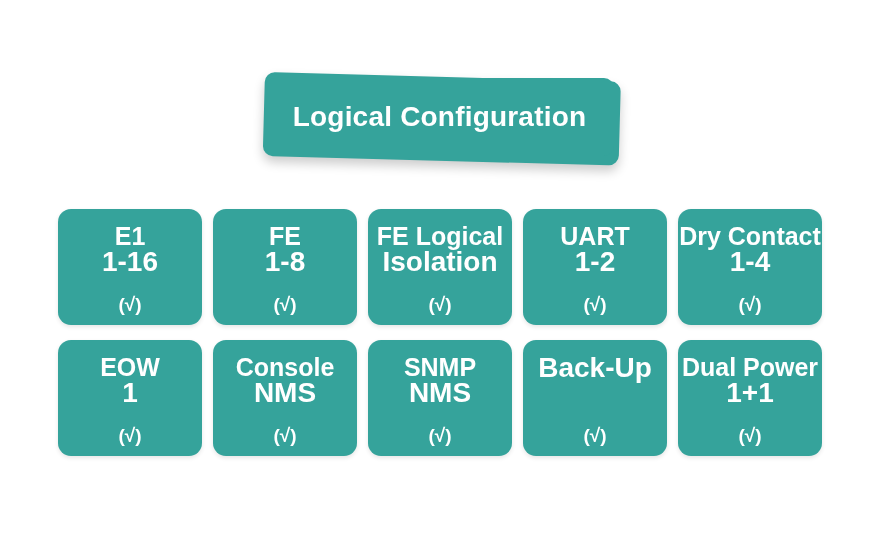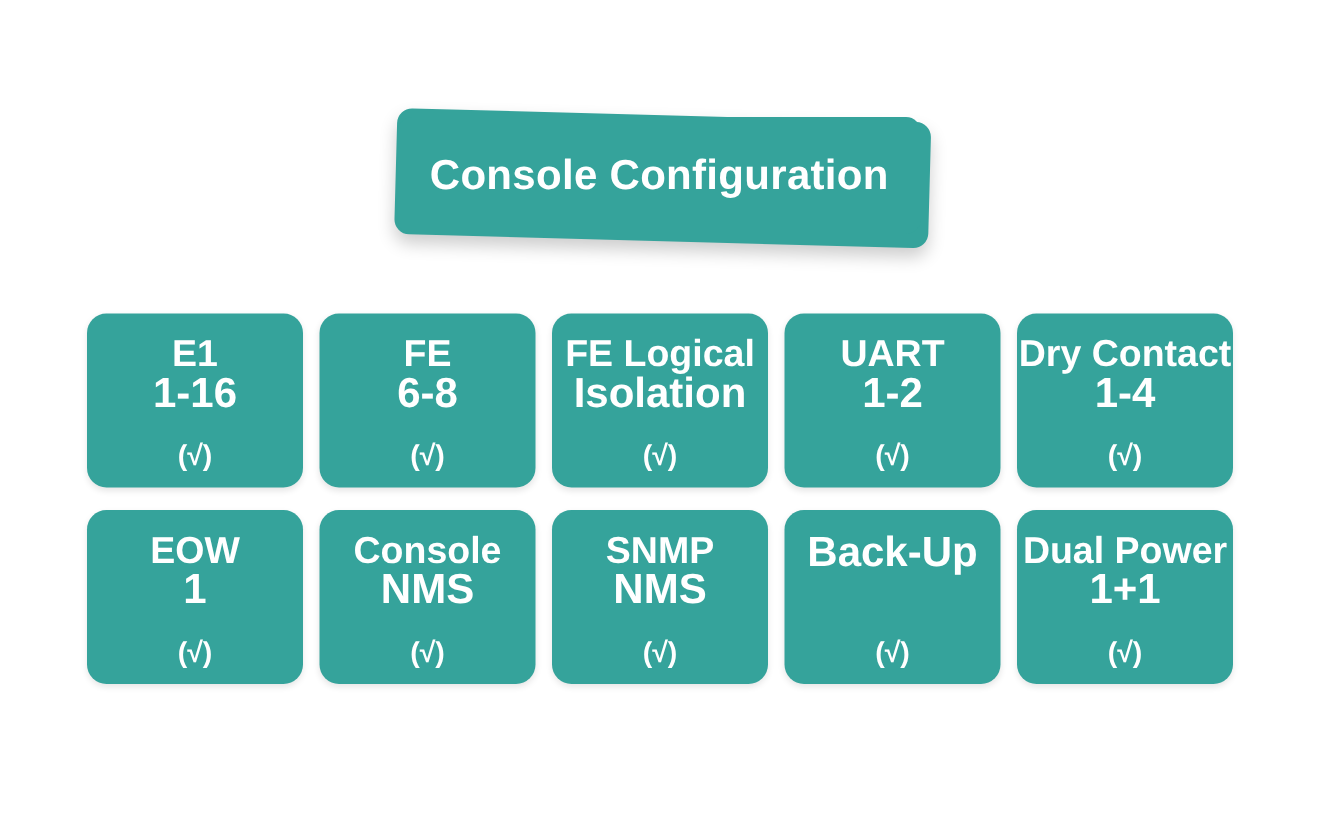--- a/index.html
+++ b/index.html
@@ -132,34 +132,34 @@
   }
 </style>
 </head>
 <body>
 
 <div id="canvas" style="background: rgb(255, 255, 255);">
 
   <div id="banner-wrap">
     <div id="banner-shape"></div>
     <div id="banner-shape-top"></div>
-    <div id="banner-title">Console Configuration</div>
+    <div id="banner-title">Logical Configuration</div>
   </div>
 
   <div class="card-row" id="row-1">
 
     <div class="card">
       <div class="card-title">E1</div>
       <div class="card-sub">1-16</div>
       <div class="card-mark">(√)</div>
     </div>
 
     <div class="card">
       <div class="card-title">FE</div>
-      <div class="card-sub">6-8</div>
+      <div class="card-sub">1-8</div>
       <div class="card-mark">(√)</div>
     </div>
 
     <div class="card">
       <div class="card-title overflow">FE Logical</div>
       <div class="card-sub">Isolation</div>
       <div class="card-mark">(√)</div>
     </div>
 
     <div class="card">

